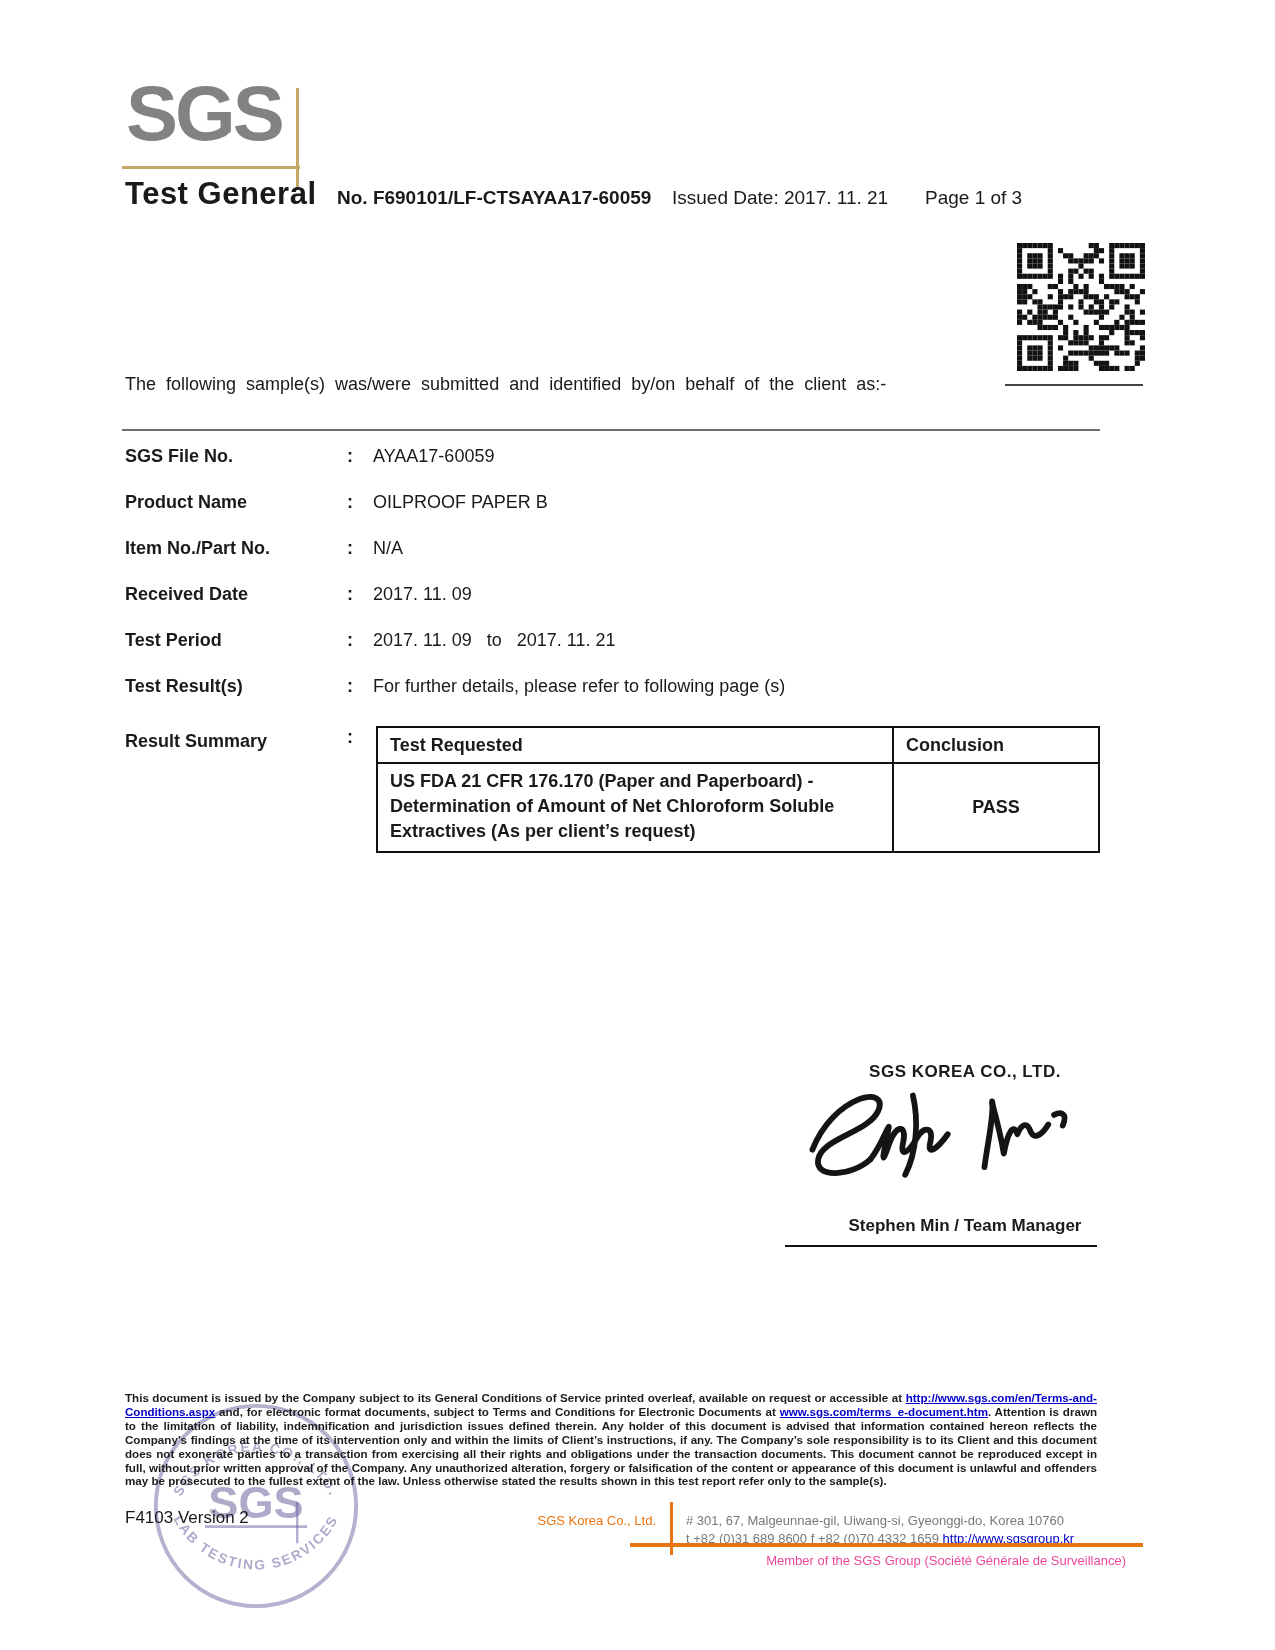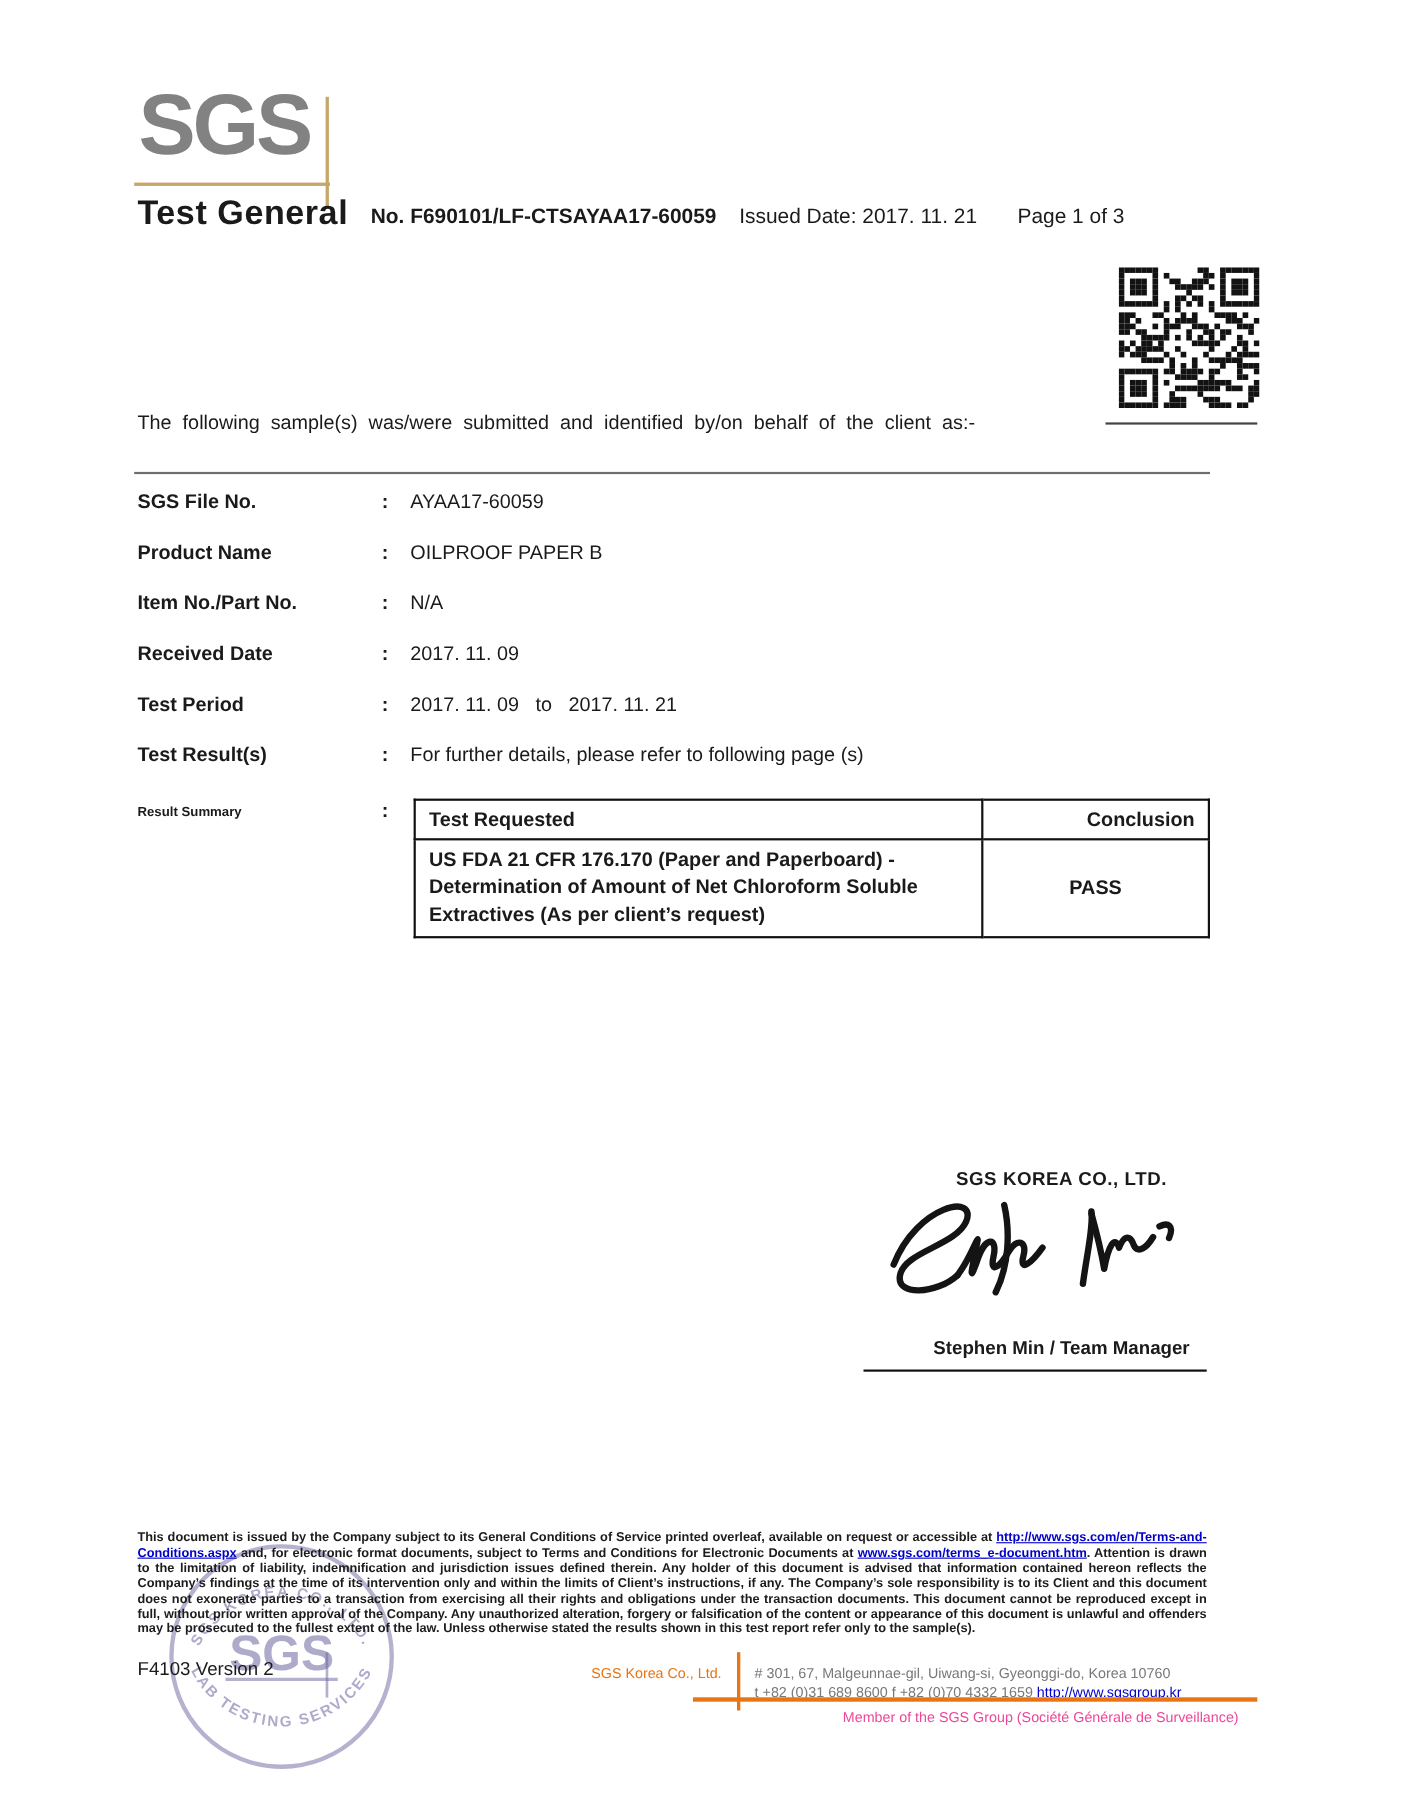--- a/index.html
+++ b/index.html
@@ -26,28 +26,28 @@
   .intro{left:125px;top:374px;width:980px;font-size:18px;word-spacing:5px;}
   .hr1{left:122px;top:429px;width:978px;height:2px;background:#6e6e6e;}
 
   .fields{left:125px;top:446px;width:990px;}
   .field-row{display:grid;grid-template-columns:222px 26px auto;min-height:46px;
     align-items:start;font-size:18px;}
   .field-label{font-weight:bold;}
   .field-colon{font-weight:bold;}
   .field-value{white-space:pre-wrap;}
 
-  .summary-label{left:125px;top:731px;font-size:12px;font-weight:bold;}
+  .summary-label{left:125px;top:731px;font-size:18px;font-weight:bold;}
   .summary-colon{left:347px;top:727px;font-size:18px;font-weight:bold;}
 
   .result-table{left:376px;top:726px;width:724px;border-collapse:collapse;
     font-size:18px;}
   .result-table td,.result-table th{border:2px solid #111;}
   .result-table th{font-weight:bold;text-align:left;padding:4px 12px;height:26px;}
-  .result-table th.conclusion{text-align:right;width:180px;}
+  .result-table th.conclusion{text-align:left;width:180px;}
   .result-table td.test{font-weight:bold;padding:5px 12px 7px 12px;line-height:25px;}
   .result-table td.pass{font-weight:bold;text-align:center;}
 
   .sig-company{left:815px;top:1062px;width:300px;text-align:center;font-size:17px;font-weight:bold;letter-spacing:0.5px;}
   .sig-svg{left:795px;top:1080px;width:290px;height:120px;}
   .sig-name{left:790px;top:1216px;width:350px;text-align:center;font-size:17px;font-weight:bold;}
   .sig-underline{left:785px;top:1245px;width:312px;height:2px;background:#111;}
 
   .stamp{left:148px;top:1398px;width:216px;height:216px;z-index:0;}
   .disclaimer{left:125px;top:1391px;width:972px;font-size:11.6px;font-weight:bold;

